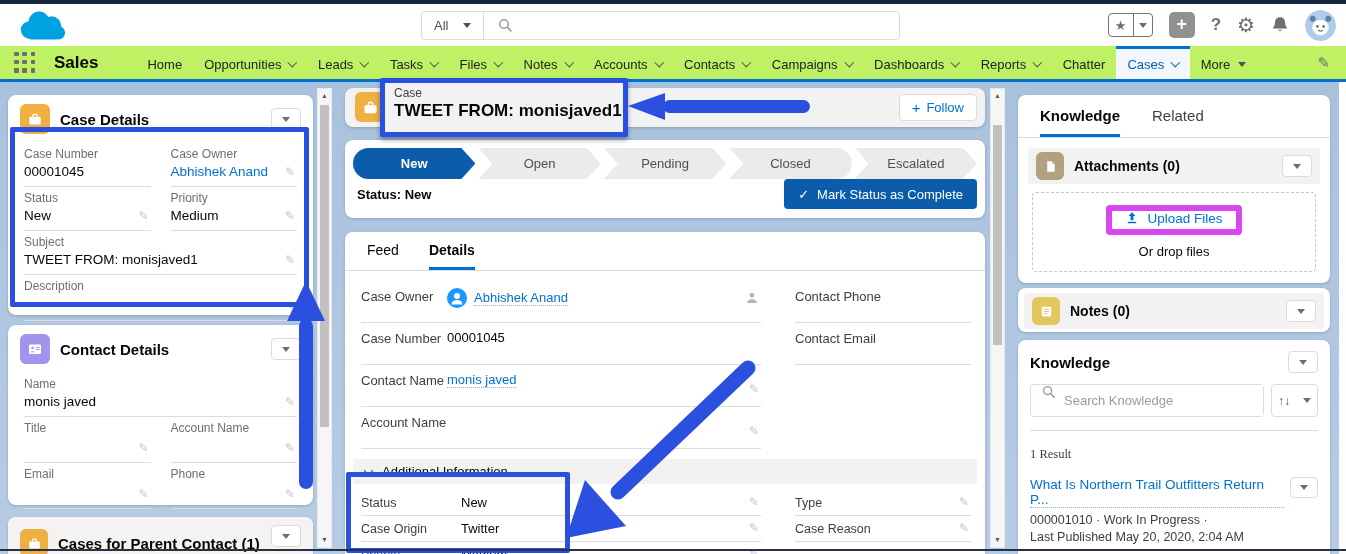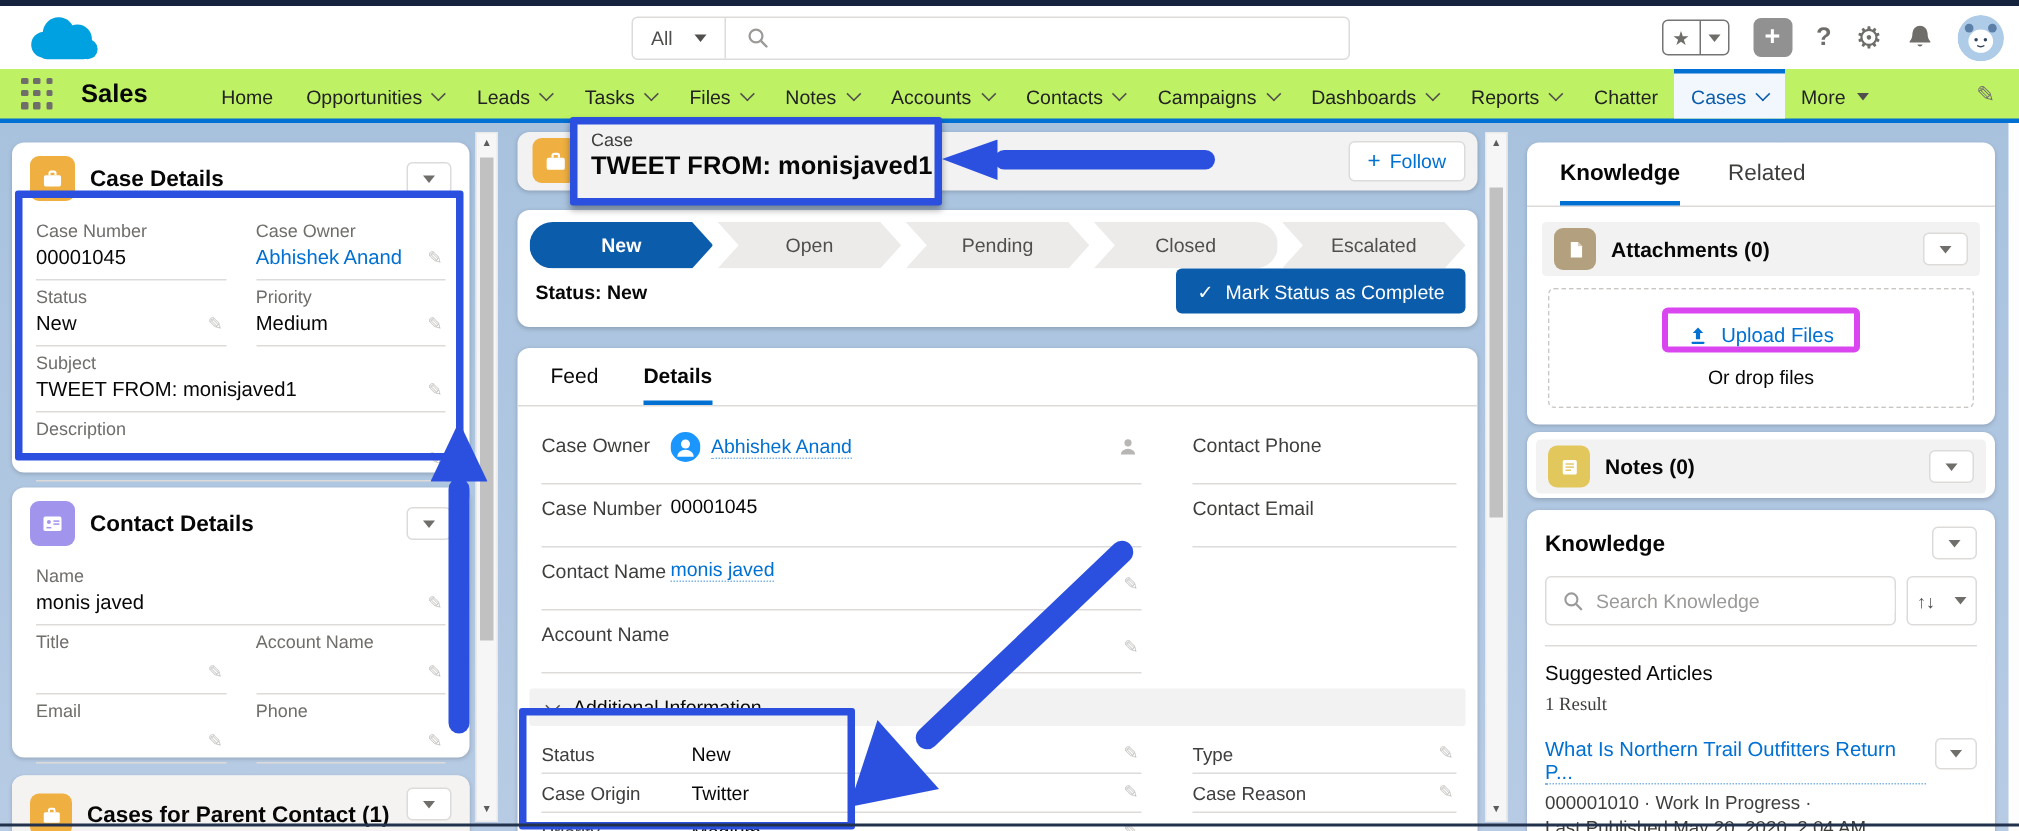--- a/index.html
+++ b/index.html
@@ -97,27 +97,27 @@
   .srow .pencil { bottom:6px; }
 
   
   .rp-tabs { display:flex; gap:32px; padding:12px 0 0 22px; border-bottom:1px solid #dddbda; }
   .rp-tab { font-size:15px; color:#3e3e3c; padding-bottom:10px; border-bottom:3px solid transparent; cursor:pointer; }
   .rp-tab.active { font-weight:bold; color:#080707; border-bottom:3px solid #0070d2; }
   .collapse-bar { margin:10px 10px 0; background:#f3f2f2; border-radius:3px; display:flex; align-items:center; gap:10px; padding:4px 8px; }
   .collapse-bar .t { flex:1; font-size:14px; font-weight:bold; color:#080707; }
   .cicon.sm { width:28px; height:28px; }
   .dropzone { margin:8px 14px 12px; border:1px dashed #c9c7c5; border-radius:4px; height:80px; display:flex; flex-direction:column; align-items:center; justify-content:center; gap:9px; }
-  .upload-btn { height:30px; padding:0 13px; border:4px solid #d946ef; border-radius:4px; background:#fff; display:flex; align-items:flex-end; gap:8px; font-size:13.5px; color:#0070d2; cursor:pointer; }
+  .upload-btn { height:30px; padding:0 13px; border:6px solid #d946ef; border-radius:4px; background:#fff; display:flex; align-items:flex-start; gap:8px; font-size:13.5px; color:#0070d2; cursor:pointer; }
   .drop-label { font-size:13px; color:#080707; }
 
   .kn-head { display:flex; align-items:center; padding:11px 12px 0; }
   .kn-title { flex:1; font-size:15px; font-weight:bold; }
   .kn-search { display:flex; gap:7px; margin:11px 12px 0; }
-  .kn-input { flex:1; height:33px; border:1px solid #dddbda; border-radius:4px; display:flex; align-items:center; background:#fff; }
+  .kn-input { flex:1; height:33px; border:1px solid #dddbda; border-radius:4px; display:flex; background:#fff; }
   .kn-input input { border:none; outline:none; flex:1; font-size:13px; margin-left:8px; font-family:"Liberation Sans",sans-serif; }
   .kn-input input::placeholder { color:#9c9a98; }
   .kn-input .mag { margin-left:11px; display:flex; }
   .sort-btn { width:47px; height:33px; border:1px solid #dddbda; border-radius:4px; background:#fff; display:flex; align-items:center; justify-content:center; gap:5px; font-size:12px; color:#514f4d; cursor:pointer; }
   .kn-div { margin:13px 12px 0; border-top:1px solid #dddbda; }
   .kn-body { padding:10px 12px 0; }
   .sug-title { font-size:13.5px; color:#080707; }
   .sug-count { font-size:12.5px; color:#3e3e3c; margin-top:6px;font-family:Liberation Serif, serif; }
   .art-row { display:flex; align-items:flex-start; margin-top:15px; gap:6px; }
   .art-link { flex:1; font-size:13.5px; }
@@ -576,21 +576,20 @@
         </span>
         <input type="text" placeholder="Search Knowledge" style="">
       </span>
       <span class="sort-btn">
         <span>↑↓</span>
         <span class="caret" style="border-top-color:#706e6b;"></span>
       </span>
     </div>
     <div class="kn-div"></div>
     <div class="kn-body">
-      <div class="sug-title">Suggested Articles</div>
       <div class="sug-count">1 Result</div>
       <div class="art-row">
         <span class="art-link dotlink">What Is Northern Trail Outfitters Return P...</span>
         <span class="dd-btn" style="width:28px;height:21px;">
             <span class="caret"></span>
           </span>
       </div>
       <div class="art-meta">
         <span>000001010  ·  Work In Progress  ·</span><br>
         <span>Last Published  May 20, 2020, 2:04 AM</span>

